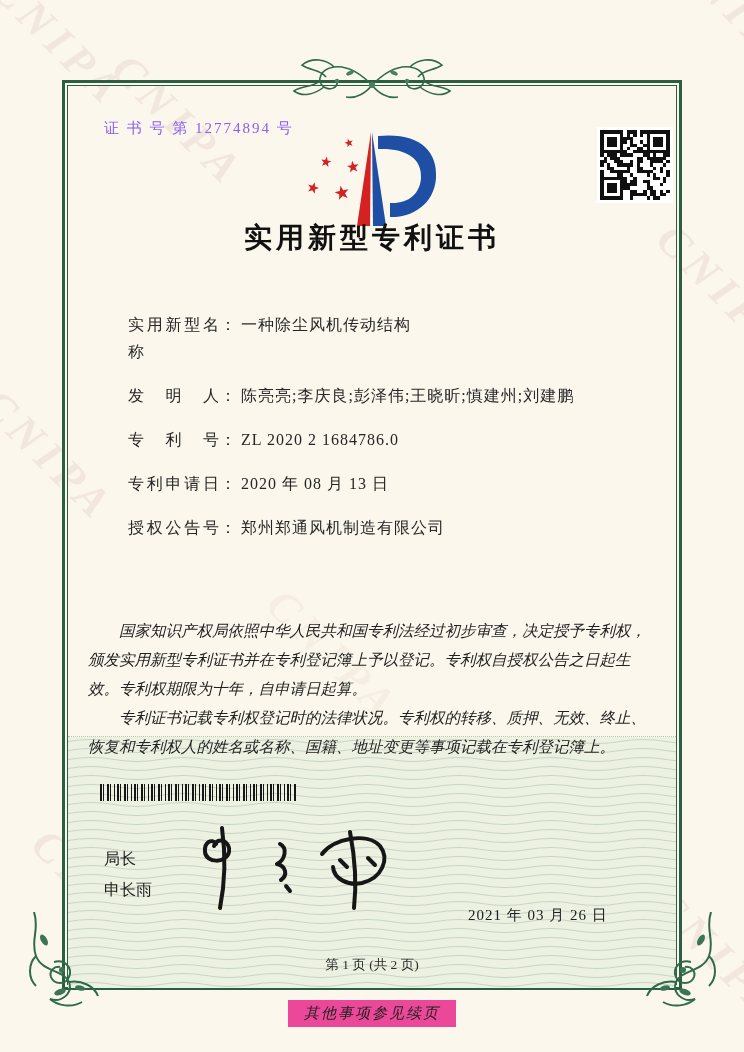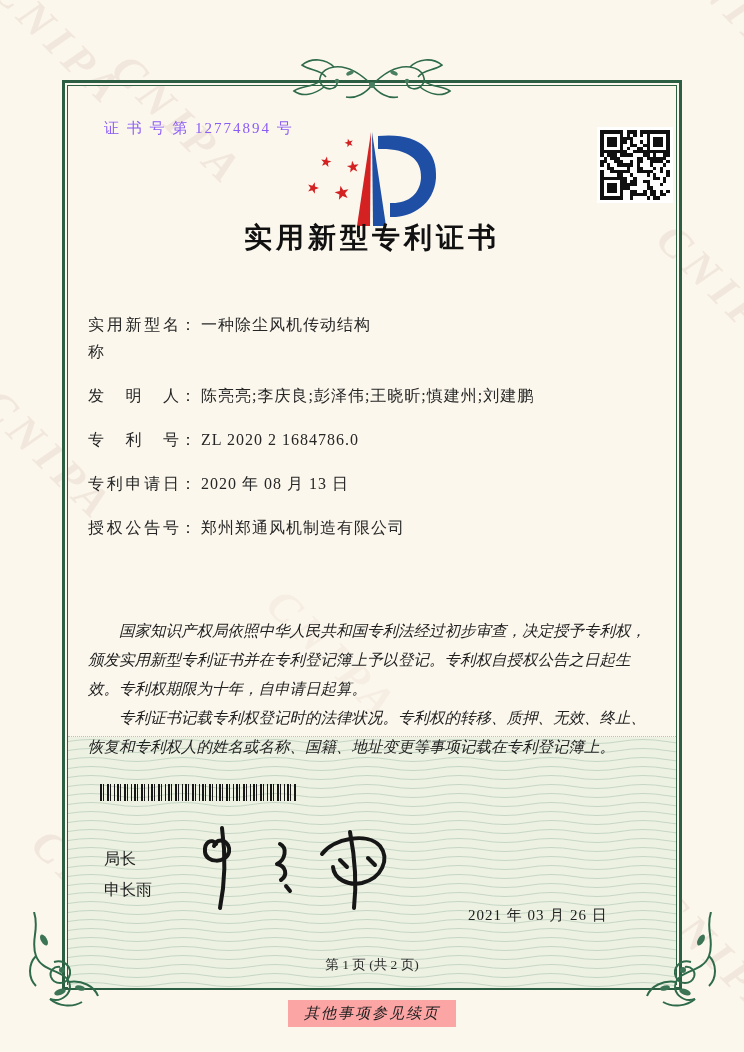--- a/index.html
+++ b/index.html
@@ -15,42 +15,42 @@
   
   .waves{position:absolute;left:68px;top:736px;width:608px;height:251px;border-top:1px dotted #b5c6b1;}
   
   .certno{position:absolute;left:104px;top:119px;font-size:15px;letter-spacing:2px;color:#8b5cf6;}
   .qr{position:absolute;left:597px;top:127px;width:76px;height:76px;background:#fff;}
   .logo{position:absolute;left:296px;top:130px;}
   .title{position:absolute;left:0;right:0;top:219px;text-align:center;font-size:28px;font-weight:bold;
          letter-spacing:4px;color:#111;}
   
   .fields{position:absolute;left:88px;top:311px;width:575px;font-size:16px;letter-spacing:1px;}
-  .frow{margin-bottom:17px;line-height:27px;}
+  .frow{margin-bottom:17px;line-height:27px;margin-left:40px;}
   .flabel{display:inline-block;width:92px;text-align:justify;text-align-last:justify;vertical-align:top;}
   .fcolon{display:inline-block;vertical-align:top;margin-right:4px;}
   .fvalue{display:inline-block;vertical-align:top;white-space:pre-line;max-width:460px;}
   .fvalue.fixed{width:188px;white-space:nowrap;}
   
   .legal{position:absolute;left:88px;top:616px;width:572px;font-size:15.5px;line-height:29px;
          font-style:italic;color:#222;}
   .legal p{margin:0;text-indent:2em;}
   
   .barcode{position:absolute;left:100px;top:784px;width:196px;height:17px;
     background:repeating-linear-gradient(90deg,#161616 0 2px,transparent 2px 3px,#161616 3px 4px,
       transparent 4px 7px,#161616 7px 9px,transparent 9px 10px,#161616 10px 11px,transparent 11px 14px,
       #161616 14px 15px,transparent 15px 17px);}
   
   .chief{position:absolute;left:104px;top:843px;font-family:"Liberation Sans","DejaVu Sans",sans-serif;
          font-size:16px;line-height:31px;color:#1d1d1d;}
   .sig{position:absolute;left:182px;top:820px;}
   .issuedate{position:absolute;left:468px;top:906px;font-size:15px;letter-spacing:1px;color:#1f1f1f;}
   .pageno{position:absolute;left:0;right:0;top:956px;text-align:center;font-size:13.5px;color:#2a2a2a;}
   .contnote{position:absolute;left:0;right:0;top:1000px;text-align:center;}
-  .contnote span{display:inline-block;background:#fca5a5;padding:4px 16px;font-size:15px;
+  .contnote span{display:inline-block;background:#ec4899;padding:4px 16px;font-size:15px;
                  font-style:italic;letter-spacing:2px;color:#222;}
   
   .orn-top{position:absolute;left:50%;top:55px;transform:translateX(-50%);}
   .orn-bl{position:absolute;left:24px;top:912px;}
   .orn-br{position:absolute;left:645px;top:912px;transform:scaleX(-1);}
   svg{display:block;}
 </style>
 </head>
 <body>
 

